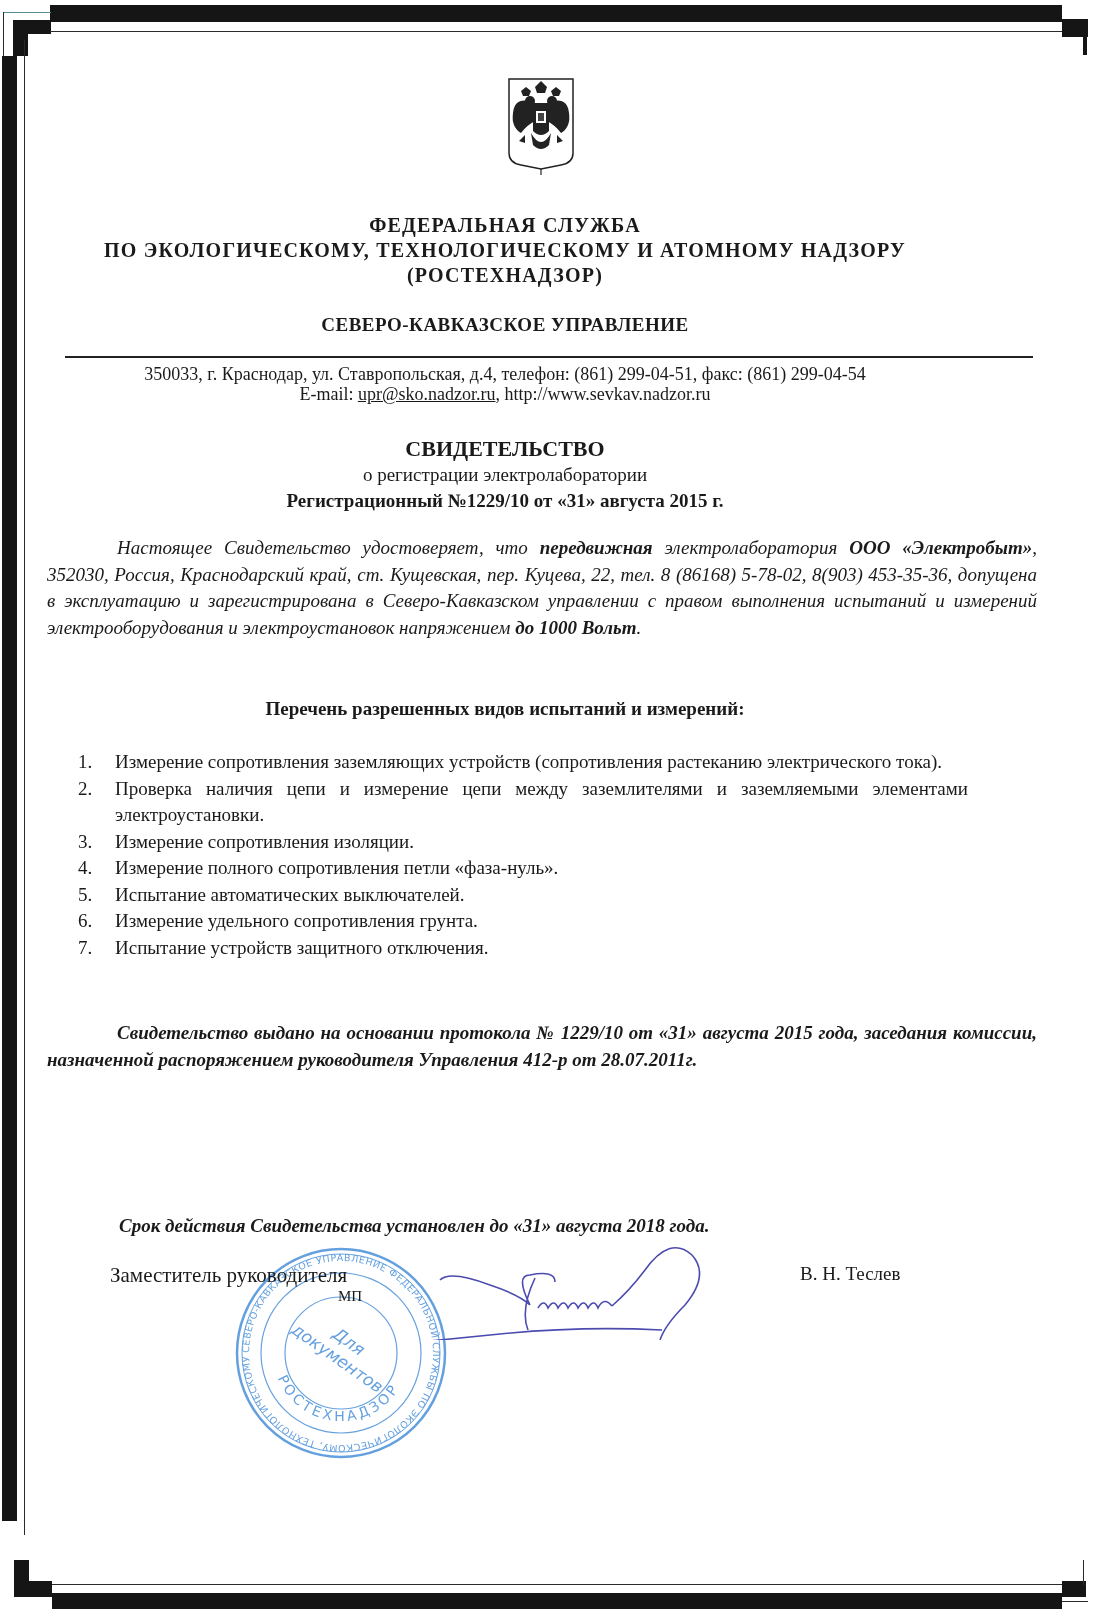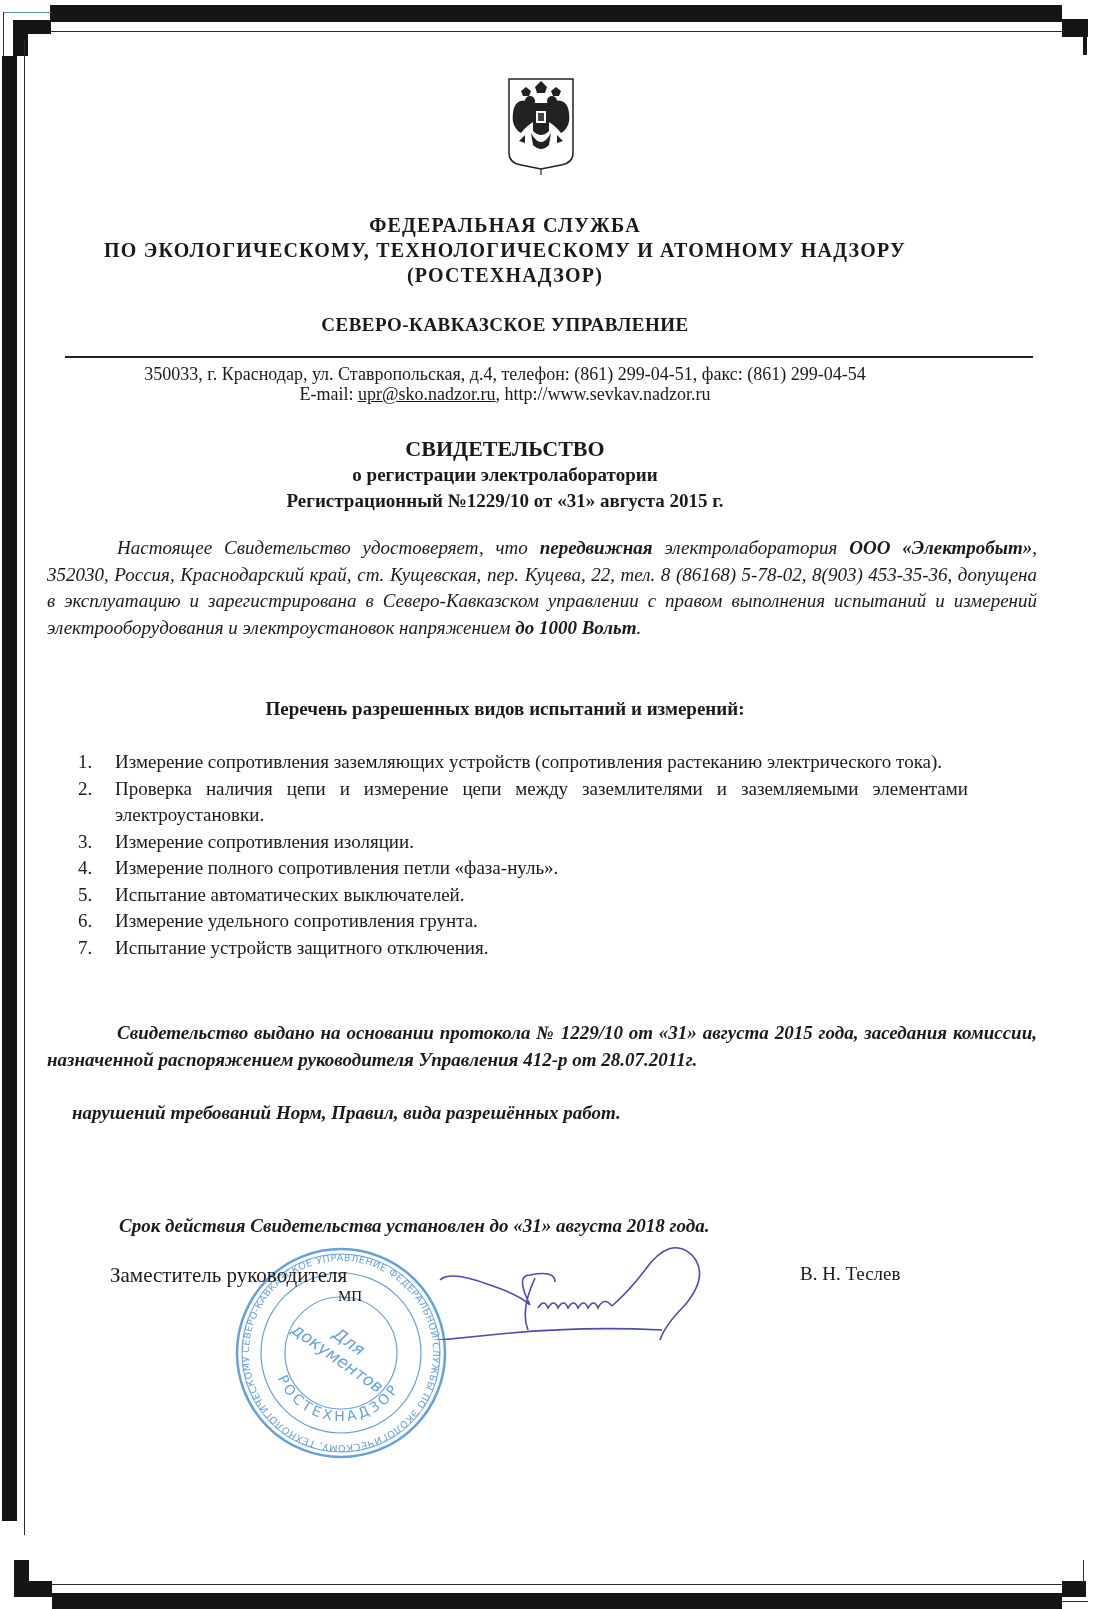--- a/index.html
+++ b/index.html
@@ -18,21 +18,21 @@
   #hdr1 { top:214px; }
   #hdr2 { top:239px; }
   #hdr3 { top:264px; }
   #dept { top:314px; font-size:19px; letter-spacing:0.5px; }
   #rule { position:absolute; left:65px; width:968px; top:356px; height:2px; background:#222; }
   #addr1 { top:364px; font-size:18px; }
   #addr2 { top:384px; font-size:18px; }
   #addr2 .u { text-decoration:underline; }
 
   #title { top:436px; font-size:22px; font-weight:bold; }
-  #subtitle { top:464px; font-size:19px; font-weight:bold; }
+  #subtitle { top:464px; font-size:19px; font-weight:normal; }
   #regline { top:490px; font-size:19px; font-weight:bold; }
 
   .para { position:absolute; left:47px; width:990px; font-size:19px; line-height:26.5px; text-align:justify;font-style:italic; }
   #intro { top:535px; text-indent:70px; }
   #list-heading { top:698px; font-size:19px; font-weight:bold; }
 
   #perm-list { position:absolute; left:78px; top:749px; width:890px; margin:0; padding:0; list-style:none;
                font-size:19px; line-height:26.5px; }
   #perm-list li { display:flex; }
   #perm-list .num { width:37px; flex:none; }
@@ -145,21 +145,20 @@
       <span class="txt">Измерение удельного сопротивления грунта.</span>
     </li>
   <li>
       <span class="num">7.</span>
       <span class="txt">Испытание устройств защитного отключения.</span>
     </li>
 </ol>
 
 <div class="para" id="basis">Свидетельство выдано на основании протокола № 1229/10 от «31» августа 2015 года, заседания комиссии, назначенной распоряжением руководителя Управления  412-р от 28.07.2011г.</div>
 <div class="para" id="annul">
-  <span class="l2">нарушений  требований Норм, Правил, вида разрешённых работ.</span>
 </div>
 <div class="para" id="validity">Срок действия Свидетельства установлен до «31»  августа  2018  года.</div>
 
 <svg id="stamp" viewBox="0 0 216 216">
   <defs>
     <path id="outerArc" d="M108 108 m-92 0 a92 92 0 1 1 184 0 a92 92 0 1 1 -184 0"></path>
     <path id="innerArc" d="M108 108 m-68 0 a68 68 0 1 0 136 0"></path>
   </defs>
   <circle cx="108" cy="108" r="104" fill="none" stroke="#4a90d9" stroke-width="2.5"></circle>
   <circle cx="108" cy="108" r="99" fill="none" stroke="#4a90d9" stroke-width="1"></circle>

